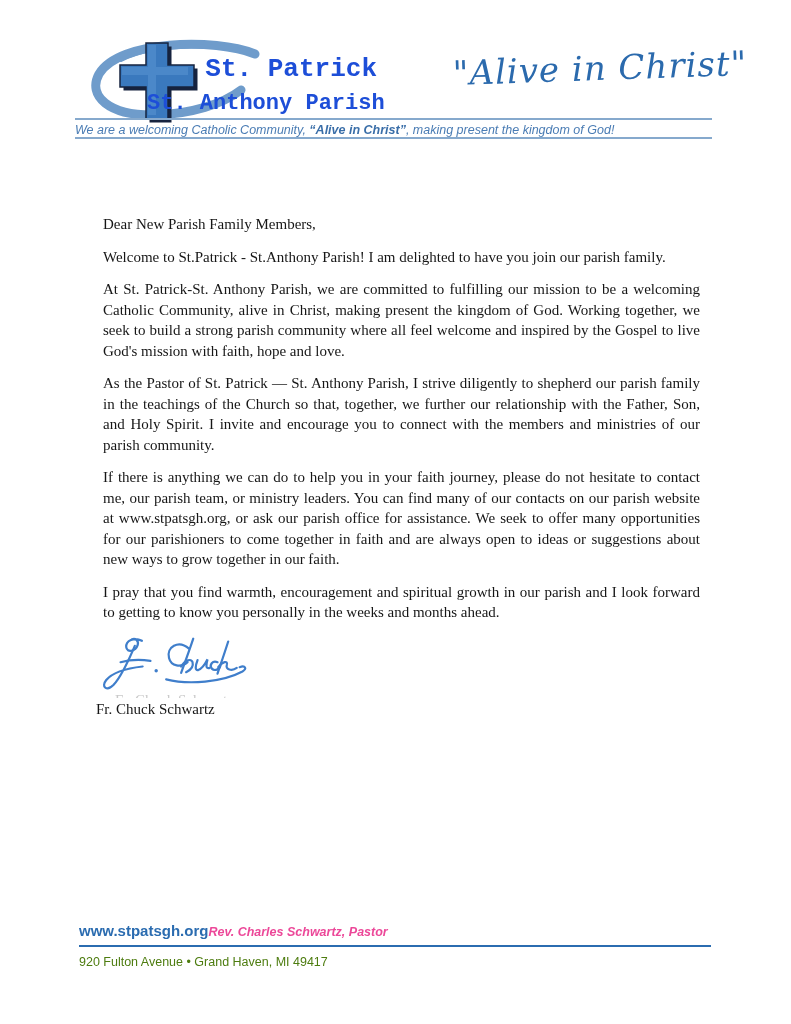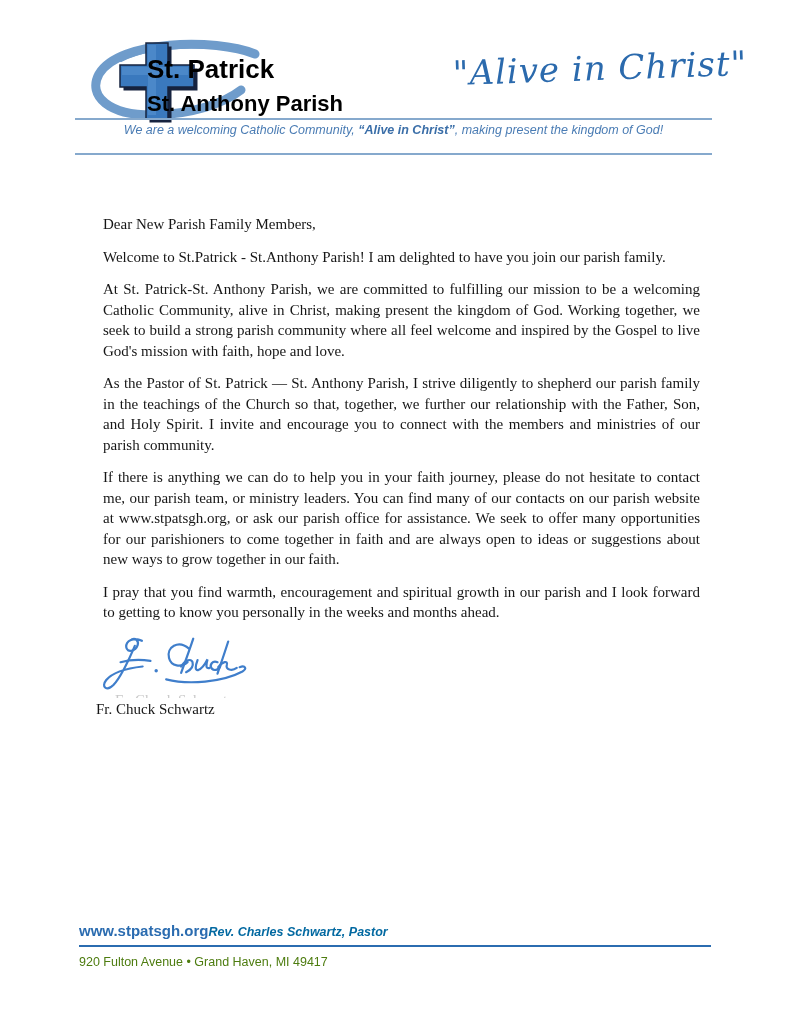--- a/index.html
+++ b/index.html
@@ -11,23 +11,23 @@
     background: #ffffff;
     overflow: hidden;
     font-family: "Liberation Serif", serif;
   }
 
   
   .letterhead { position: absolute; top: 38px; left: 85px; width: 630px; height: 82px; }
   .logo-art { position: absolute; top: 0; left: 0; }
   .org-name {
     position: absolute; left: 62px; top: 18px; width: 230px;
-    text-align: left;
-    color: #000000;
-    font-family: Liberation Sans, sans-serif;
+    text-align: right;
+    color: #1d4ed8;
+    font-family: Liberation Mono, monospace;
     font-weight: bold;
     line-height: 1.0;
   }
   .org-name .line1 { font-size: 26px; }
   .org-name .line2 { font-size: 22px; margin-top: 11px; white-space: nowrap; }
 
   .motto {
     position: absolute; top: 48px; left: 415px; width: 370px;
     text-align: center;
     font-family: "DejaVu Serif", serif;
@@ -36,22 +36,21 @@
     color: #2b6aad;
     transform: rotate(-2deg);
     letter-spacing: 1px;
     white-space: nowrap;
   }
 
   .tagline-bar {
     position: absolute; top: 118px; left: 75px; width: 637px;
     border-top: 2px solid #86a9cd;
     border-bottom: 2px solid #86a9cd;
-    padding: 3px 0 16px 0;
-    text-align: center;
+    padding: 3px 0 0 0;
     font-family: "Liberation Sans", sans-serif;
     font-style: italic;
     font-size: 12.5px;
     color: #4a7cb4;
   }
   .tagline-bar b { color: #3a6ea8; }
 
   
   .letter {
     position: absolute; top: 214px; left: 93px; width: 607px;
@@ -72,21 +71,21 @@
   }
   .signer-name { margin-top: 1px; padding-left: 3px; }
 
   
   .footer {
     position: absolute; top: 905px; left: 79px; width: 632px;
     font-family: "Liberation Sans", sans-serif;
   }
   .footer-row { display: flex; align-items: flex-end; margin-bottom: 6px; }
   .footer-site { font-weight: bold; font-size: 15px; color: #2b6cb0; }
-  .footer-pastor { font-style: italic; font-size: 12.5px; color: #0369a1; font-weight: bold; margin-top: 20px; }
+  .footer-pastor { font-style: italic; font-size: 12.5px; color: #ec4899; font-weight: bold; margin-top: 20px; }
   .footer-rule { border: 0; border-top: 2px solid #2b6cb0; }
   .footer-address { margin-top: 7px; font-size: 12.5px; line-height: 16px; color: #4d7c0f; }
 </style>
 </head>
 <body>
 
 <div class="page">
 
   <div class="letterhead">
     <svg class="logo-art" width="175" height="85" viewBox="0 0 175 85" aria-hidden="true">

